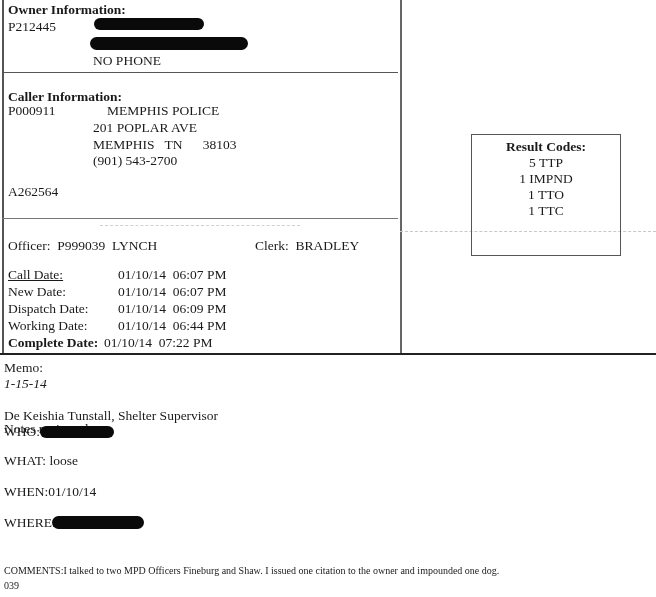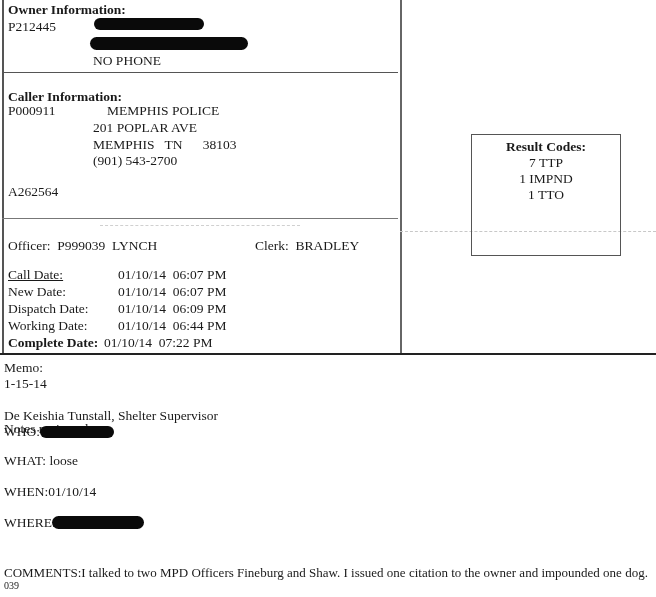--- a/index.html
+++ b/index.html
@@ -86,33 +86,34 @@
 
 <div class="row" style="left:8px; top:318px;">Working Date:</div>
 <div class="row" style="left:118px; top:318px;"><span>01/10/14</span>&nbsp;&nbsp;<span>06:44 PM</span></div>
 
 <div class="row" style="left:8px; top:335px;font-weight:bold;">Complete Date:</div>
 <div class="row" style="left:104px; top:335px;"><span>01/10/14</span>&nbsp;&nbsp;<span>07:22 PM</span></div>
 
 <div class="dotted"></div>
 <div class="result-box">
   <div class="title">Result Codes:</div>
-  <div class="line">7 TTP</div>
+  <div class="line">5 TTP</div>
   <div class="line">1 IMPND</div>
   <div class="line">1 TTO</div>
+  <div class="line">1 TTC</div>
 </div>
 
 <div class="bottom-rule"></div>
 
 <div class="memo-line" style="top:360px;">Memo:</div>
-<div class="memo-line" style="top:376px;">1-15-14</div>
+<div class="memo-line" style="top:376px;font-style:italic;">1-15-14</div>
 <div class="memo-line" style="top:384px;margin-top:37px;">Notes reviewed.</div>
 <div class="memo-line" style="top:408px;">De Keishia Tunstall, Shelter Supervisor</div>
 <div class="memo-line" style="top:424px;">WHO:</div>
 <div class="redact" style="left:40px; top:426px; width:74px; height:12px;"></div>
 
 <div class="memo-line" style="top:453px;">WHAT: loose</div>
 <div class="memo-line" style="top:484px;">WHEN:01/10/14</div>
 <div class="memo-line" style="top:515px;">WHERE:</div>
 <div class="redact" style="left:52px; top:516px; width:92px; height:13px;"></div>
 
-<div class="memo-line" style="top:565px; font-size:13px;">COMMENTS:I talked to two MPD Officers Fineburg and Shaw. I issued one citation to the owner and impounded one dog.</div>
+<div class="memo-line" style="top:565px; font-size:10px;">COMMENTS:I talked to two MPD Officers Fineburg and Shaw. I issued one citation to the owner and impounded one dog.</div>
 <div class="memo-line" style="top:580px; font-size:10px;">039</div>
 
 </body></html>

